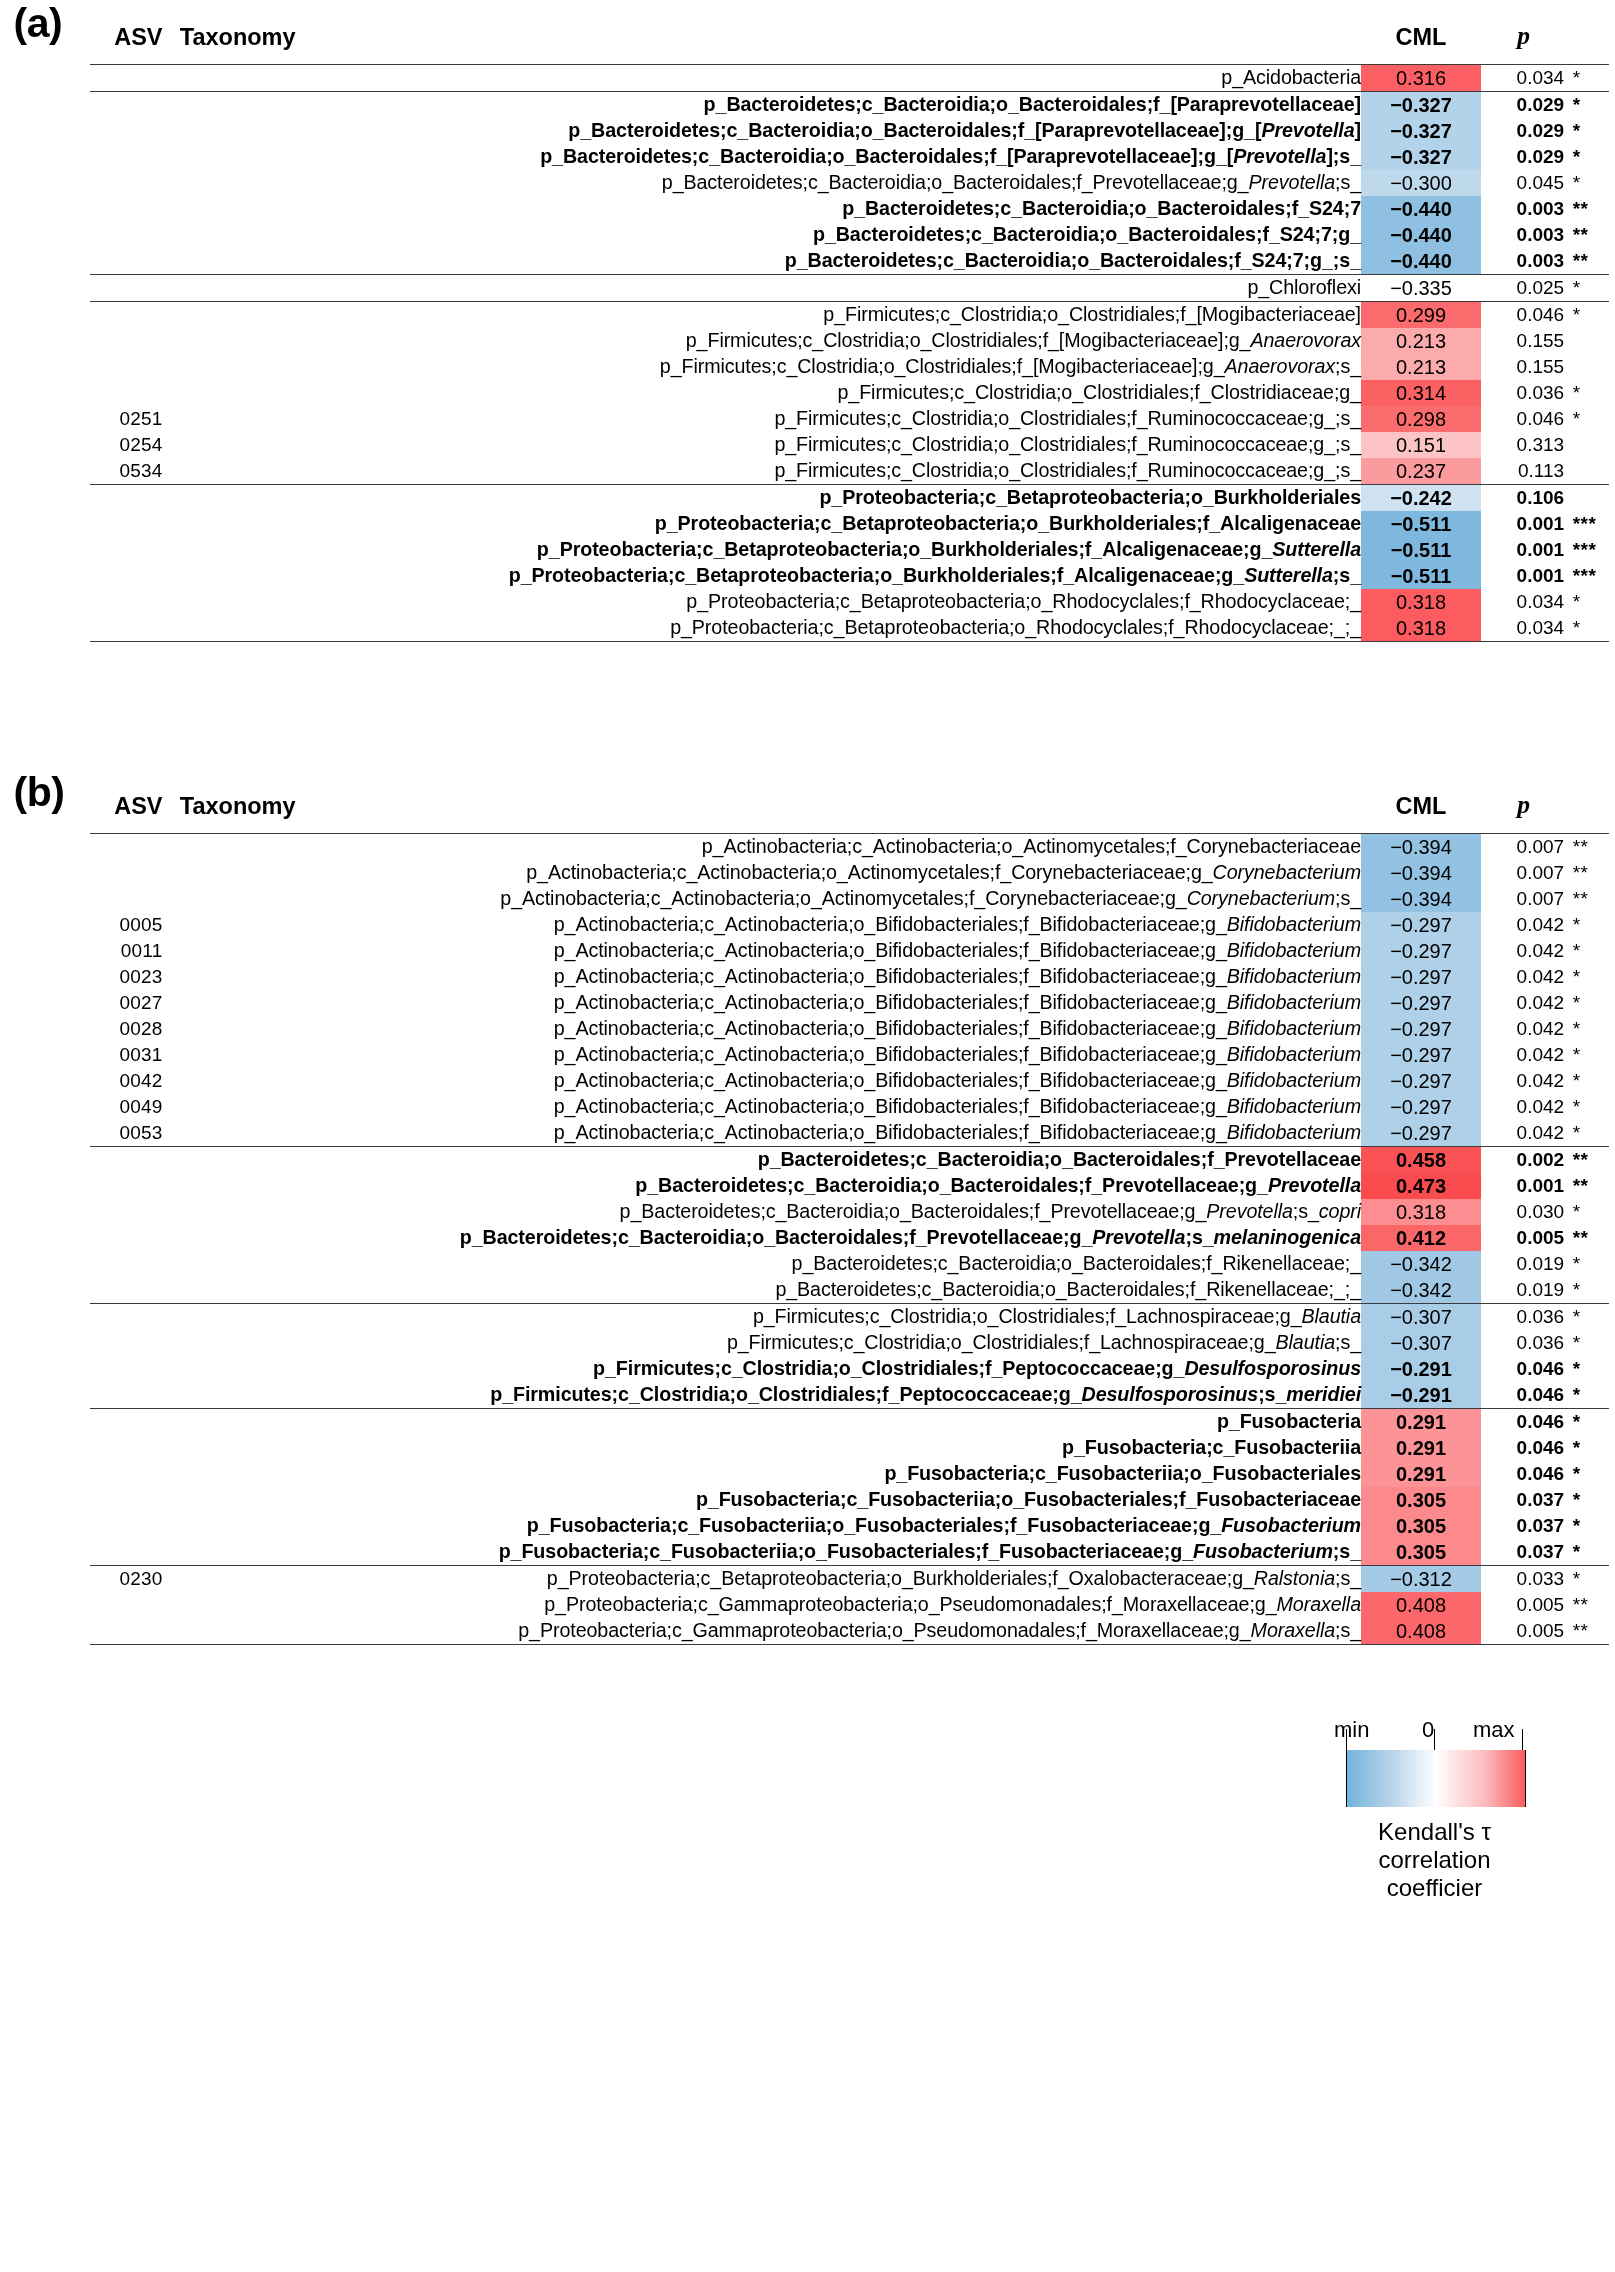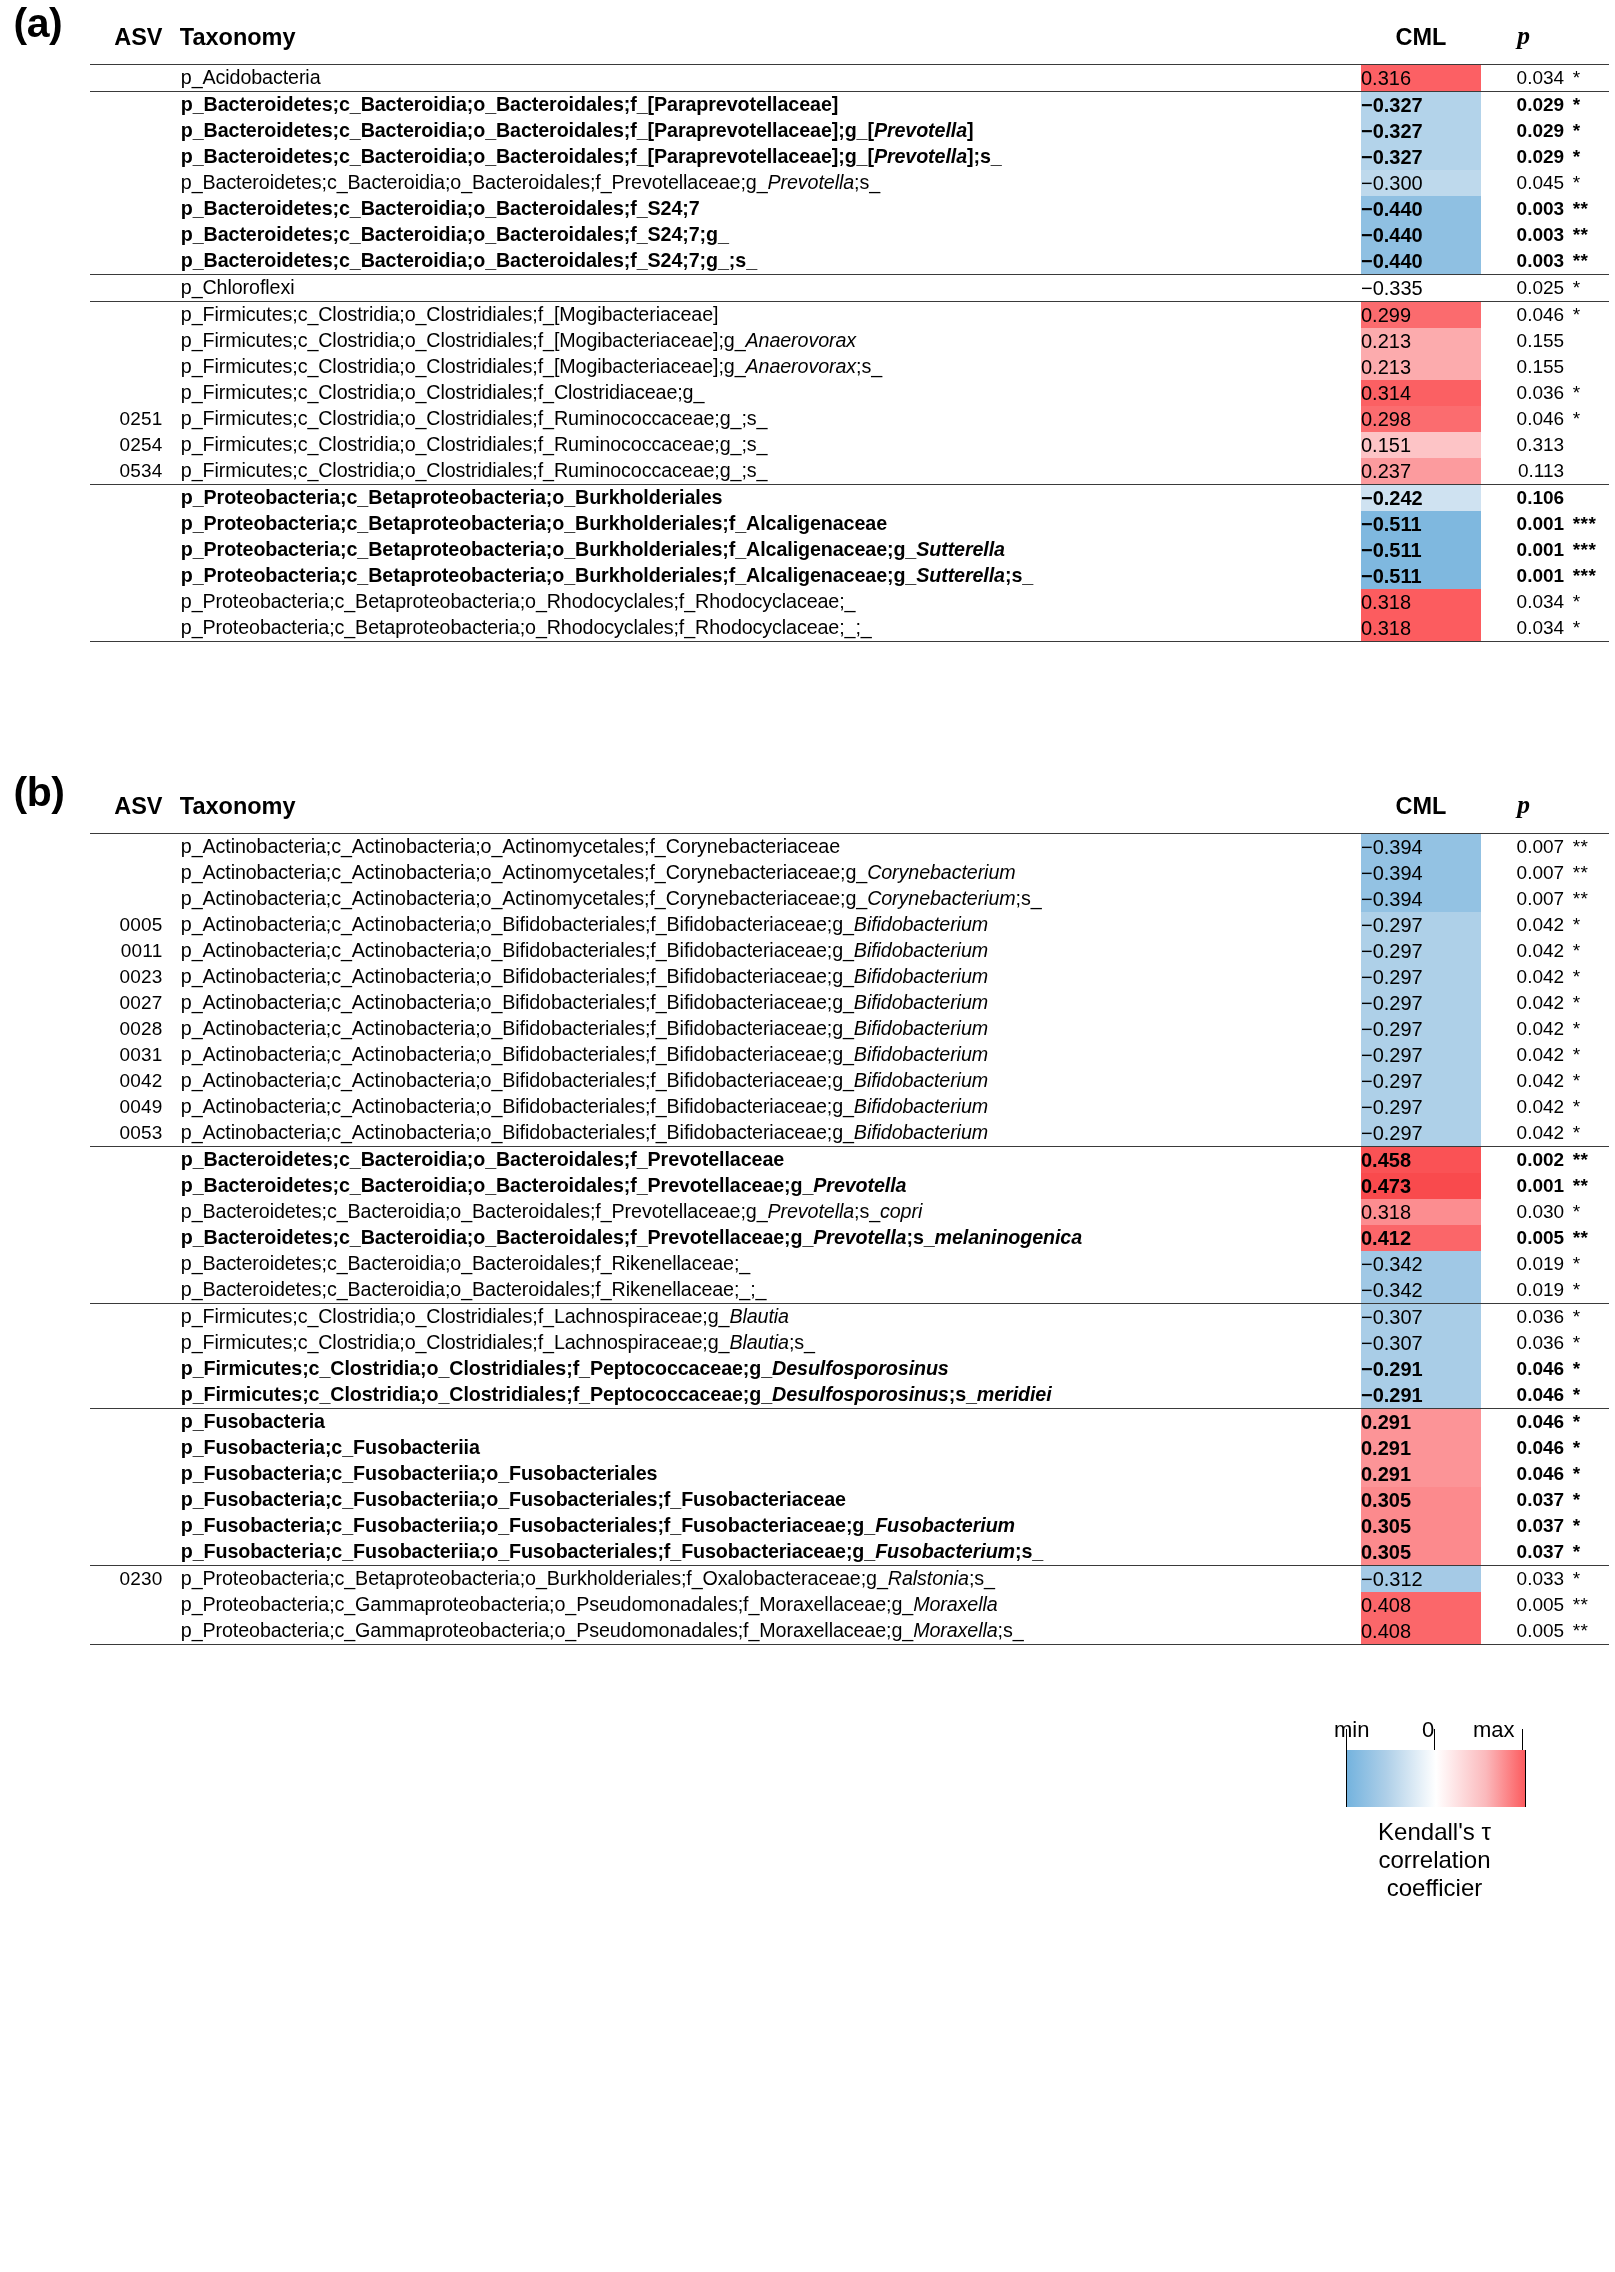--- a/index.html
+++ b/index.html
@@ -61,22 +61,22 @@
   tbody tr td {
     font-size: 19.7px;
     line-height: 1.0;
     height: 26px;
     padding: 0;
     vertical-align: middle;
     white-space: nowrap;
   }
 
   td.asv   { text-align: right; padding-right: 12.5px; font-size: 19px; letter-spacing: 0.2px; }
-  td.tax   { text-align: left;  padding-left: 5.8px; letter-spacing: -0.1px; margin-top: 24px; }
-  td.cml   { text-align: left; font-size: 20px; }
+  td.tax   { text-align: right;  padding-left: 5.8px; letter-spacing: -0.1px; margin-top: 24px; }
+  td.cml   { text-align: center; font-size: 20px; }
   td.pv    { text-align: right; padding-right: 1.9px; font-size: 19px; }
   td.sig   { text-align: left;  padding-left: 6.7px; font-size: 19px; letter-spacing: 0.5px; }
 
   tr.bold td.tax, tr.bold td.cml, tr.bold td.pv, tr.bold td.sig { font-weight: bold; }
 
   
   tr.grp-top td { border-top: 1.9px solid #3a3a3a; }
   tr.last-rule td { border-bottom: 1.9px solid #3a3a3a; }
 
   em.it { font-style: italic; }

